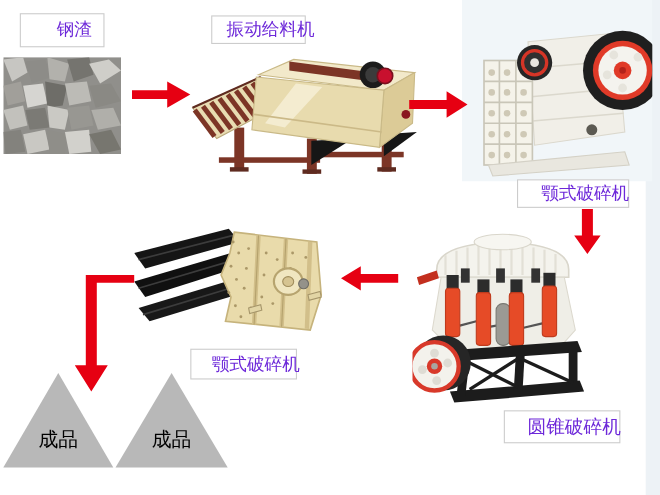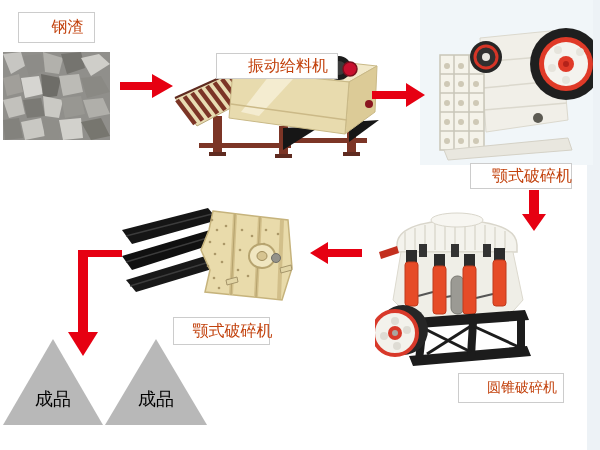--- a/index.html
+++ b/index.html
@@ -5,25 +5,25 @@
   html,body{margin:0;padding:0;}
   body{font-family:"Liberation Sans","DejaVu Sans",sans-serif;background:#ffffff;}
   #canvas{position:relative;width:600px;height:450px;background:#ffffff;overflow:hidden;}
   .abs{position:absolute;}
   .right-strip{left:587px;top:0;width:13px;height:450px;background:#edf2f6;z-index:0;}
   .img-box{z-index:2;}
   .img-box svg{display:block;}
   #arrow-layer{left:0;top:0;width:600px;height:450px;z-index:5;pointer-events:none;}
   .label{position:absolute;display:flex;align-items:center;justify-content:center;
          background:#ffffff;border:1px solid #cccccc;box-sizing:border-box;
-         font-size:16px;color:#c2410c;z-index:6;white-space:nowrap;padding-left:22px;}
+         font-size:16px;color:#6d28d9;z-index:6;white-space:nowrap;padding-left:22px;}
   .lbl-slag{left:18px;top:12px;width:77px;height:31px;}
-  .lbl-feeder{left:216px;top:14px;width:122px;height:26px;margin-top:39px;}
+  .lbl-feeder{left:192px;top:14px;width:86px;height:26px;}
   .lbl-jaw{left:470px;top:163px;width:102px;height:26px;}
-  .lbl-cone{left:458px;top:373px;width:106px;height:30px;font-size:14px;font-family:Liberation Mono, monospace;}
+  .lbl-cone{left:458px;top:373px;width:106px;height:30px;font-size:17px;font-family:Liberation Mono, monospace;}
   .lbl-screen{left:173px;top:317px;width:97px;height:28px;}
   .tri-label{position:absolute;z-index:7;width:66px;text-align:center;
              font-size:18px;color:#000000;}
   .tri-label.left{left:20px;top:387px;}
   .tri-label.right{left:123px;top:387px;}
 </style>
 </head>
 <body>
 
 <div id="canvas">

